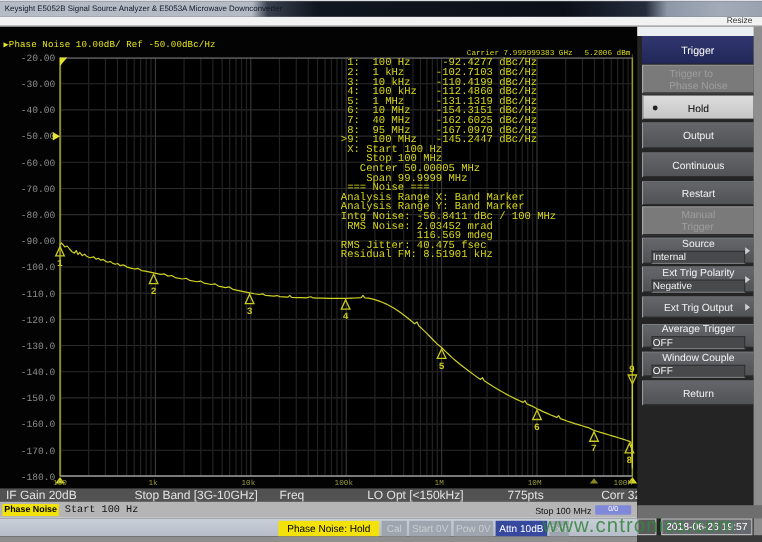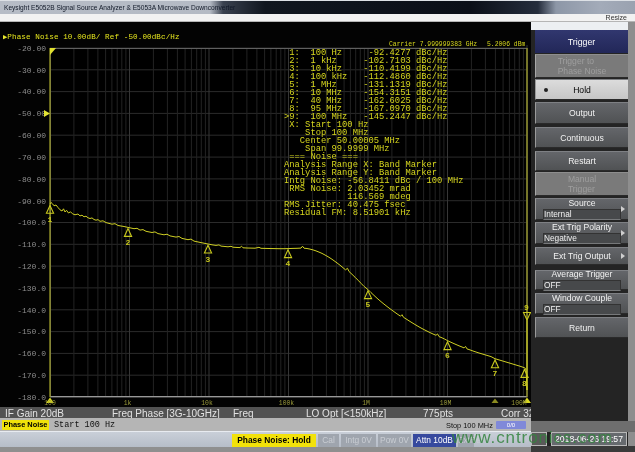--- a/index.html
+++ b/index.html
@@ -213,36 +213,36 @@
 </svg>
 <div class="abs" id="titlebar">
     <span>Keysight E5052B Signal Source Analyzer &amp; E5053A Microwave Downconverter</span>
   </div>
 <div class="abs" id="menustrip">
     <span>Resize</span>
   </div>
 <div class="abs" id="tracehdr"><span class="arr">▶</span>Phase Noise 10.00dB/ Ref -50.00dBc/Hz</div>
 <div class="abs" id="ifbar">
 <span style="left:5px">IF Gain 20dB</span>
-<span style="left:112px">Freq Phase [3G-10GHz]</span>
+<span style="left:112px">Stop Band [3G-10GHz]</span>
 <span style="left:233px">Freq</span>
 <span style="left:306px">LO Opt [&lt;150kHz]</span>
 <span style="left:423px">775pts</span>
 <span style="left:501px">Corr 32</span>
 </div>
 <div class="abs" id="inforow">
 <div class="pn">Phase Noise</div>
 <div class="st">Start 100 Hz</div>
 <div class="sp">Stop 100 MHz</div>
 <div class="bb">0/0</div>
 </div>
 <div class="abs" id="taskbar">
-<div class="chip" style="left:232px;width:84px;background:#f2e20a;color:#000;font-weight:bold">Phase Noise: Hold</div>
+<div class="chip" style="left:232px;width:84px;background:#f2e20a;color:#000;font-weight:normal">Phase Noise: Hold</div>
 <div class="chip" style="left:318px;width:21px;background:#9fa5ae;color:#c9cdd3">Cal</div>
-<div class="chip" style="left:341px;width:35px;background:#9fa5ae;color:#c9cdd3">Intg 0V</div>
+<div class="chip" style="left:341px;width:35px;background:#9fa5ae;color:#c9cdd3">Start 0V</div>
 <div class="chip" style="left:378px;width:33px;background:#9fa5ae;color:#c9cdd3">Pow 0V</div>
 <div class="chip" style="left:413px;width:43px;background:#36499e;color:#fff">Attn 10dB</div>
 <div class="chip" style="left:458px;width:16px;background:#9fa5ae;color:#c9cdd3">ExtRef</div>
 </div>
 <div class="abs" id="bstrip"></div>
 <div class="abs" id="panel">
 <div class="hdr" style="top:8px;height:23px">Trigger</div>
 <div class="btn dis" style="top:32px;height:24px">Trigger to<br>Phase Noise</div>
 <div class="btn sel" style="top:57px;height:21px"><span class="bullet"></span>Hold</div>
 <div class="btn" style="top:79.5px;height:22px">Output</div>

